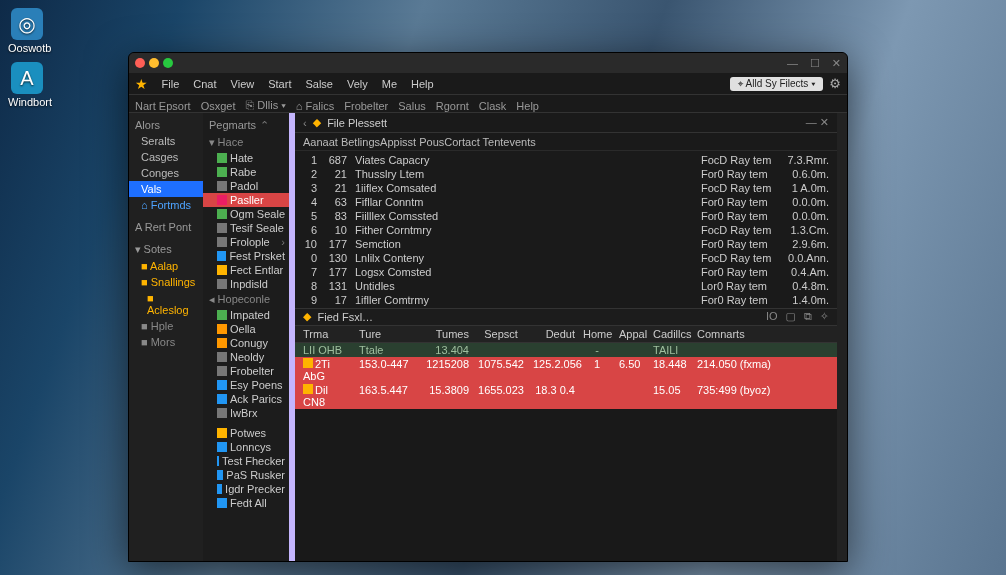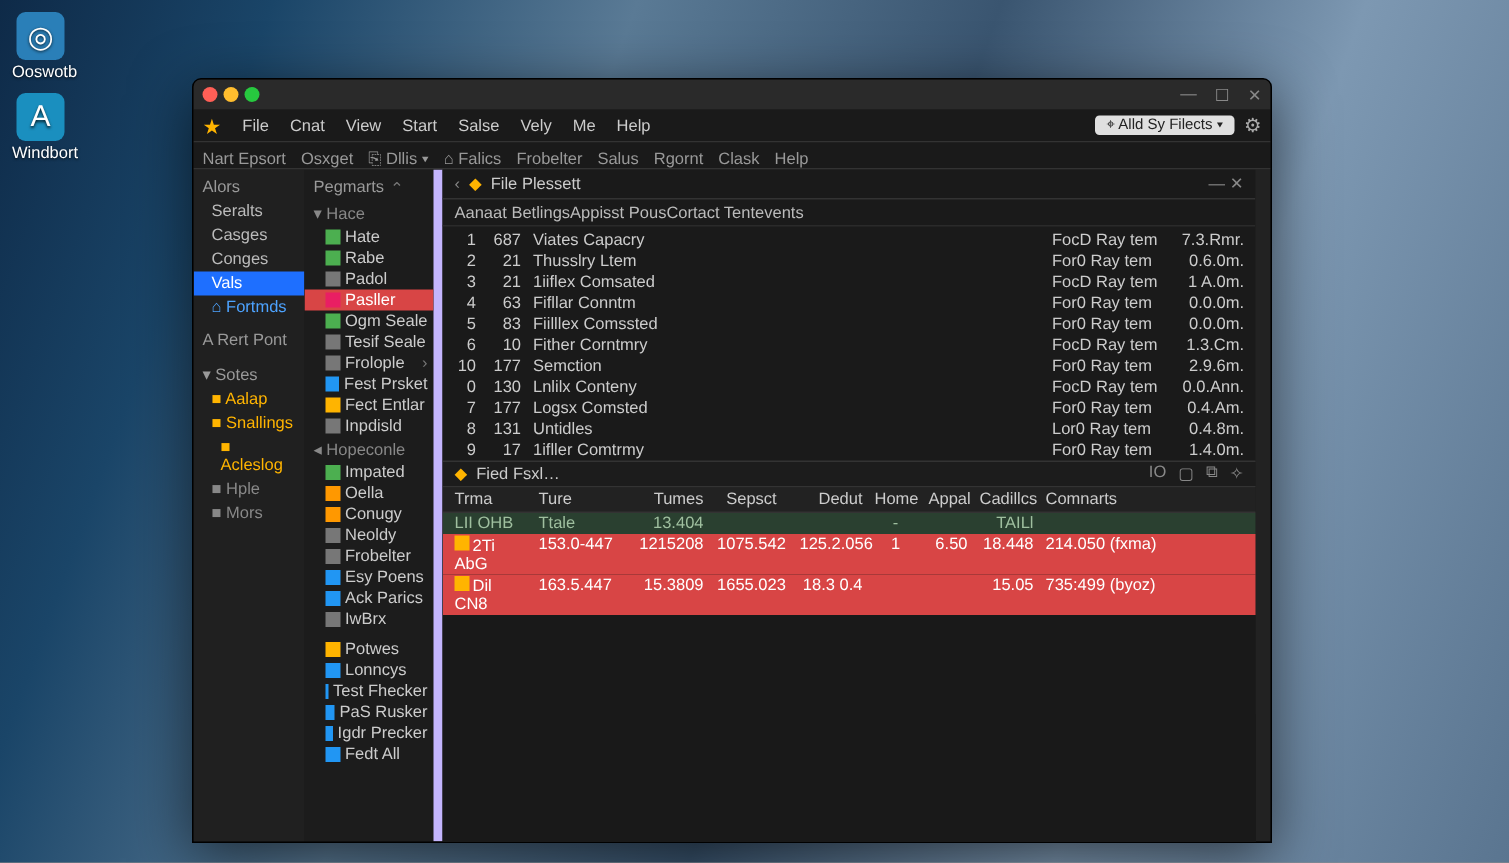--- a/index.html
+++ b/index.html
@@ -47,21 +47,21 @@
 .row .c1{width:20px;text-align:right;padding-right:6px}
 .row .c2{width:32px;text-align:right;padding-right:8px}
 .row .c3{flex:1}
 .row .c4{width:80px}
 .row .c5{width:48px;text-align:right}
 .find{height:18px;display:flex;align-items:center;padding:0 8px;gap:6px;color:#ccc;border-top:1px solid #333;border-bottom:1px solid #333;background:#1c1c1c}
 .find .bulb{color:#ffb400;font-size:11px}
 .find .tools{margin-left:auto;display:flex;gap:8px;color:#888;font-size:10px}
 .grid-h{display:flex;background:#222;color:#ccc;font-size:10px;padding:2px 4px;border-bottom:1px solid #333}
 .grid-h>div{padding:0 4px}
-.gc-tr{width:56px}.gc-tu{width:60px}.gc-ti{width:58px;text-align:right}.gc-se{width:56px;text-align:center}.gc-de{width:50px;text-align:right}.gc-ho{width:36px;text-align:center}.gc-ap{width:34px;text-align:right}.gc-ca{width:44px;text-align:right}.gc-co{flex:1}
+.gc-tr{width:56px}.gc-tu{width:60px}.gc-ti{width:58px;text-align:right}.gc-se{width:56px;text-align:center}.gc-de{width:50px;text-align:right}.gc-ho{width:36px;text-align:center}.gc-ap{width:34px;}.gc-ca{width:44px;text-align:left}.gc-co{flex:1}
 .grid-r{display:flex;font-size:10px;padding:1px 4px}
 .grid-r>div{padding:0 4px}
 .grid-r.hdr{background:#2a4030;color:#9fbf9f}
 .grid-r.red{background:#d84545;color:#fff}
 .grid-r .ico{width:10px;height:10px;display:inline-block;margin-right:2px}
 .scrollbar{width:10px;background:#222}
 </style>
 </head>
 <body>
 

